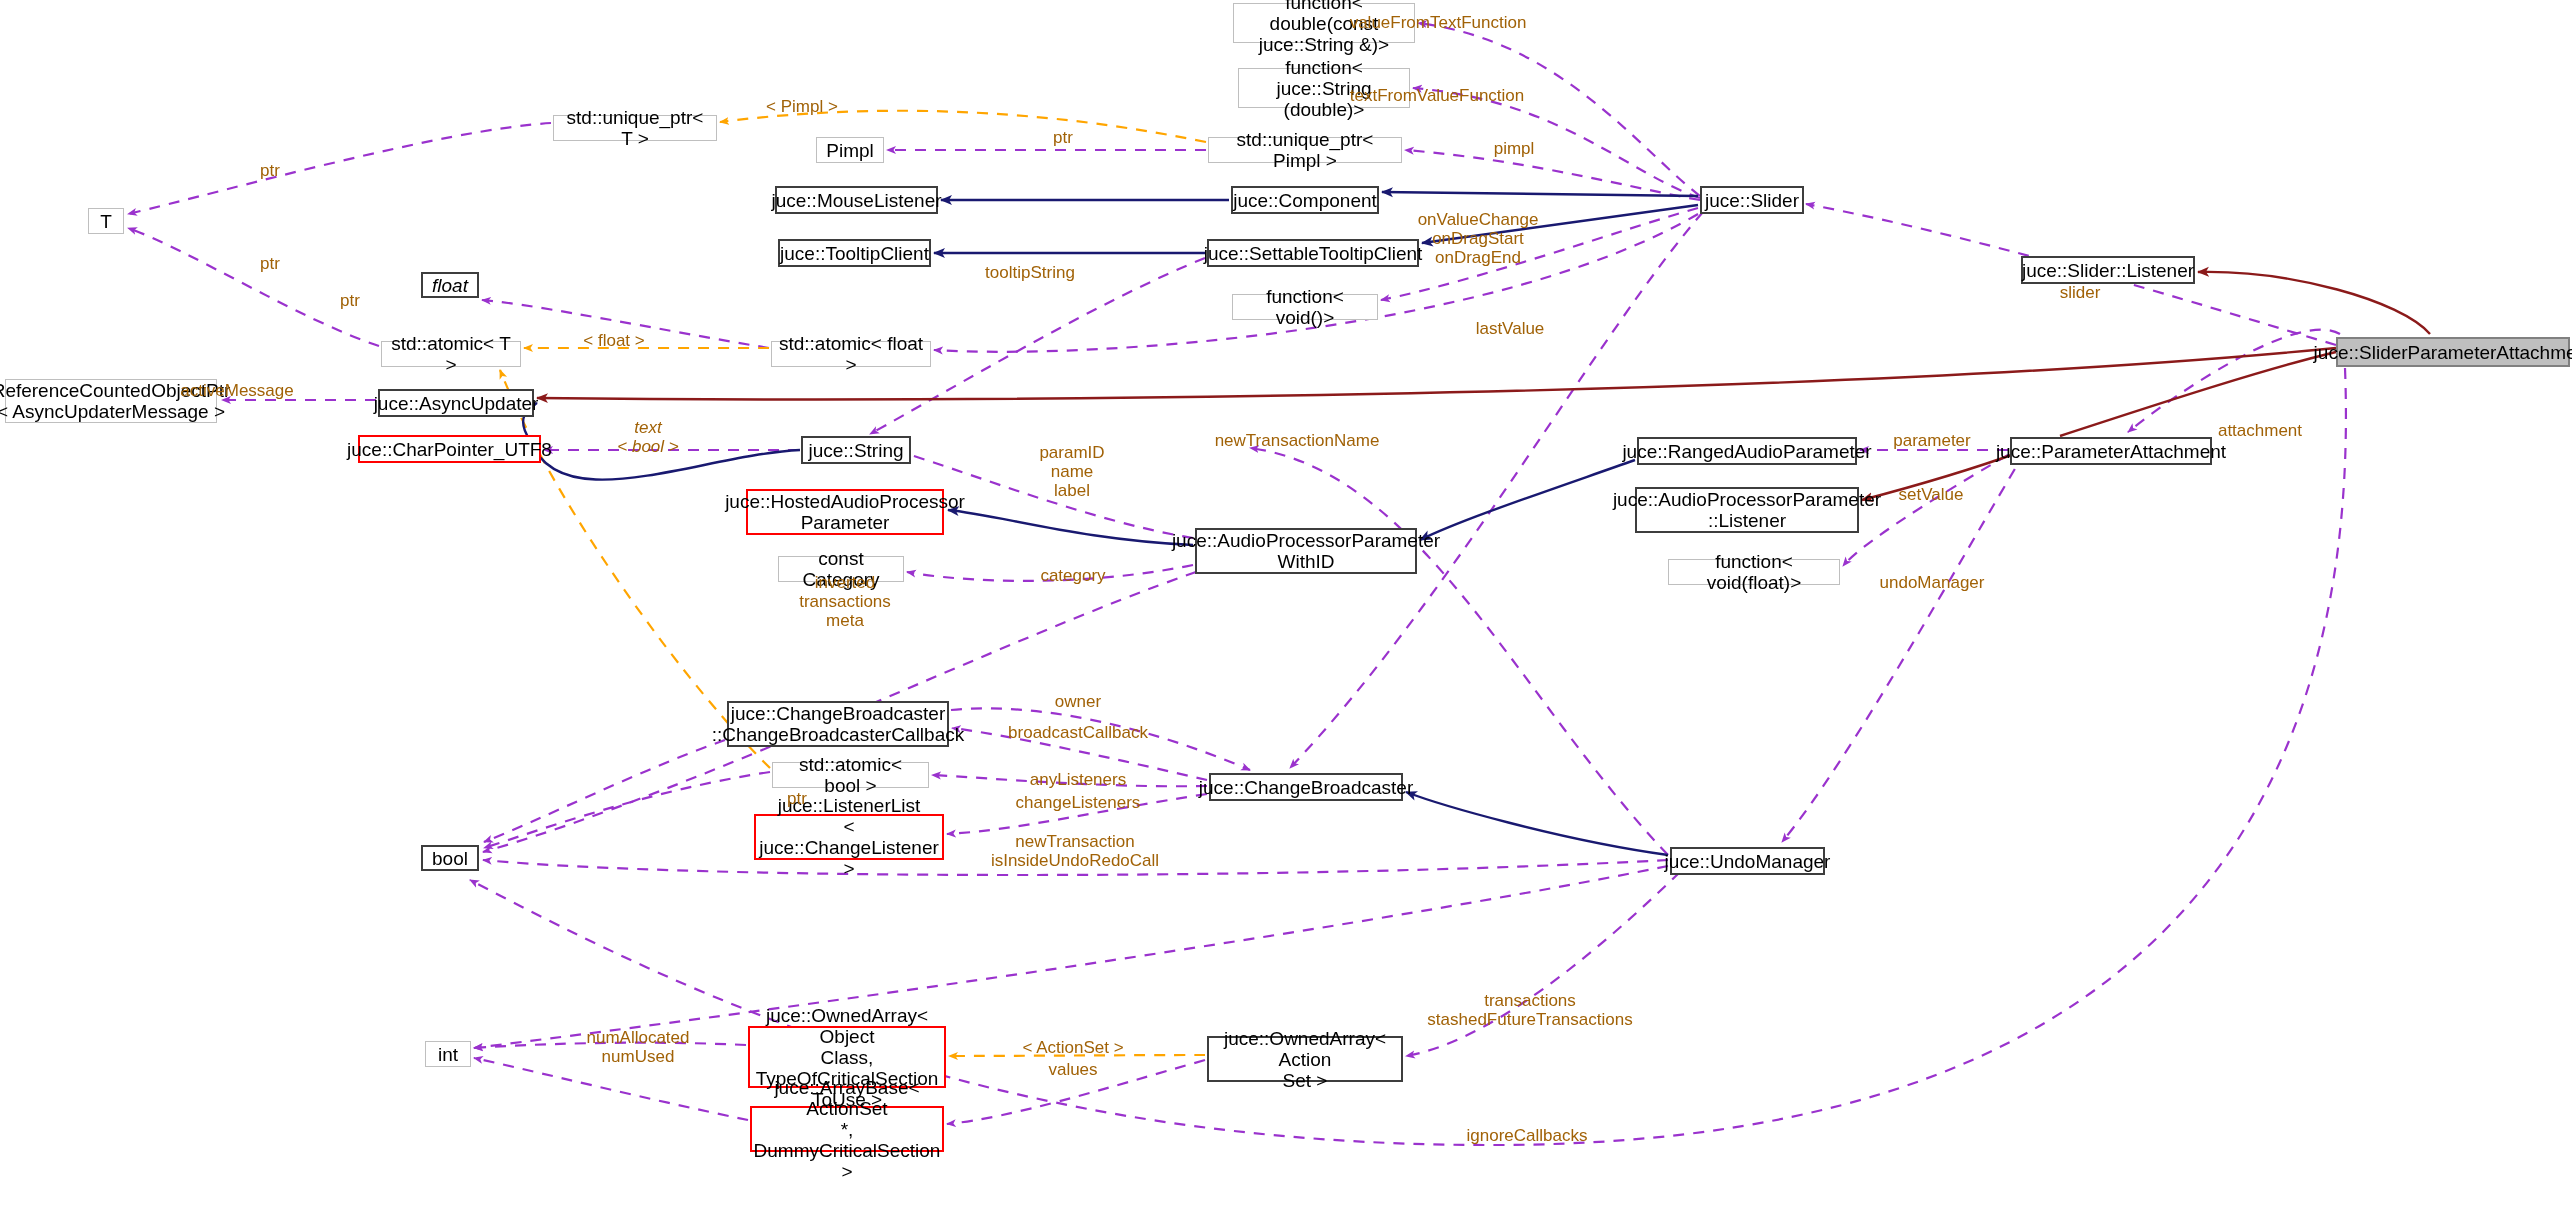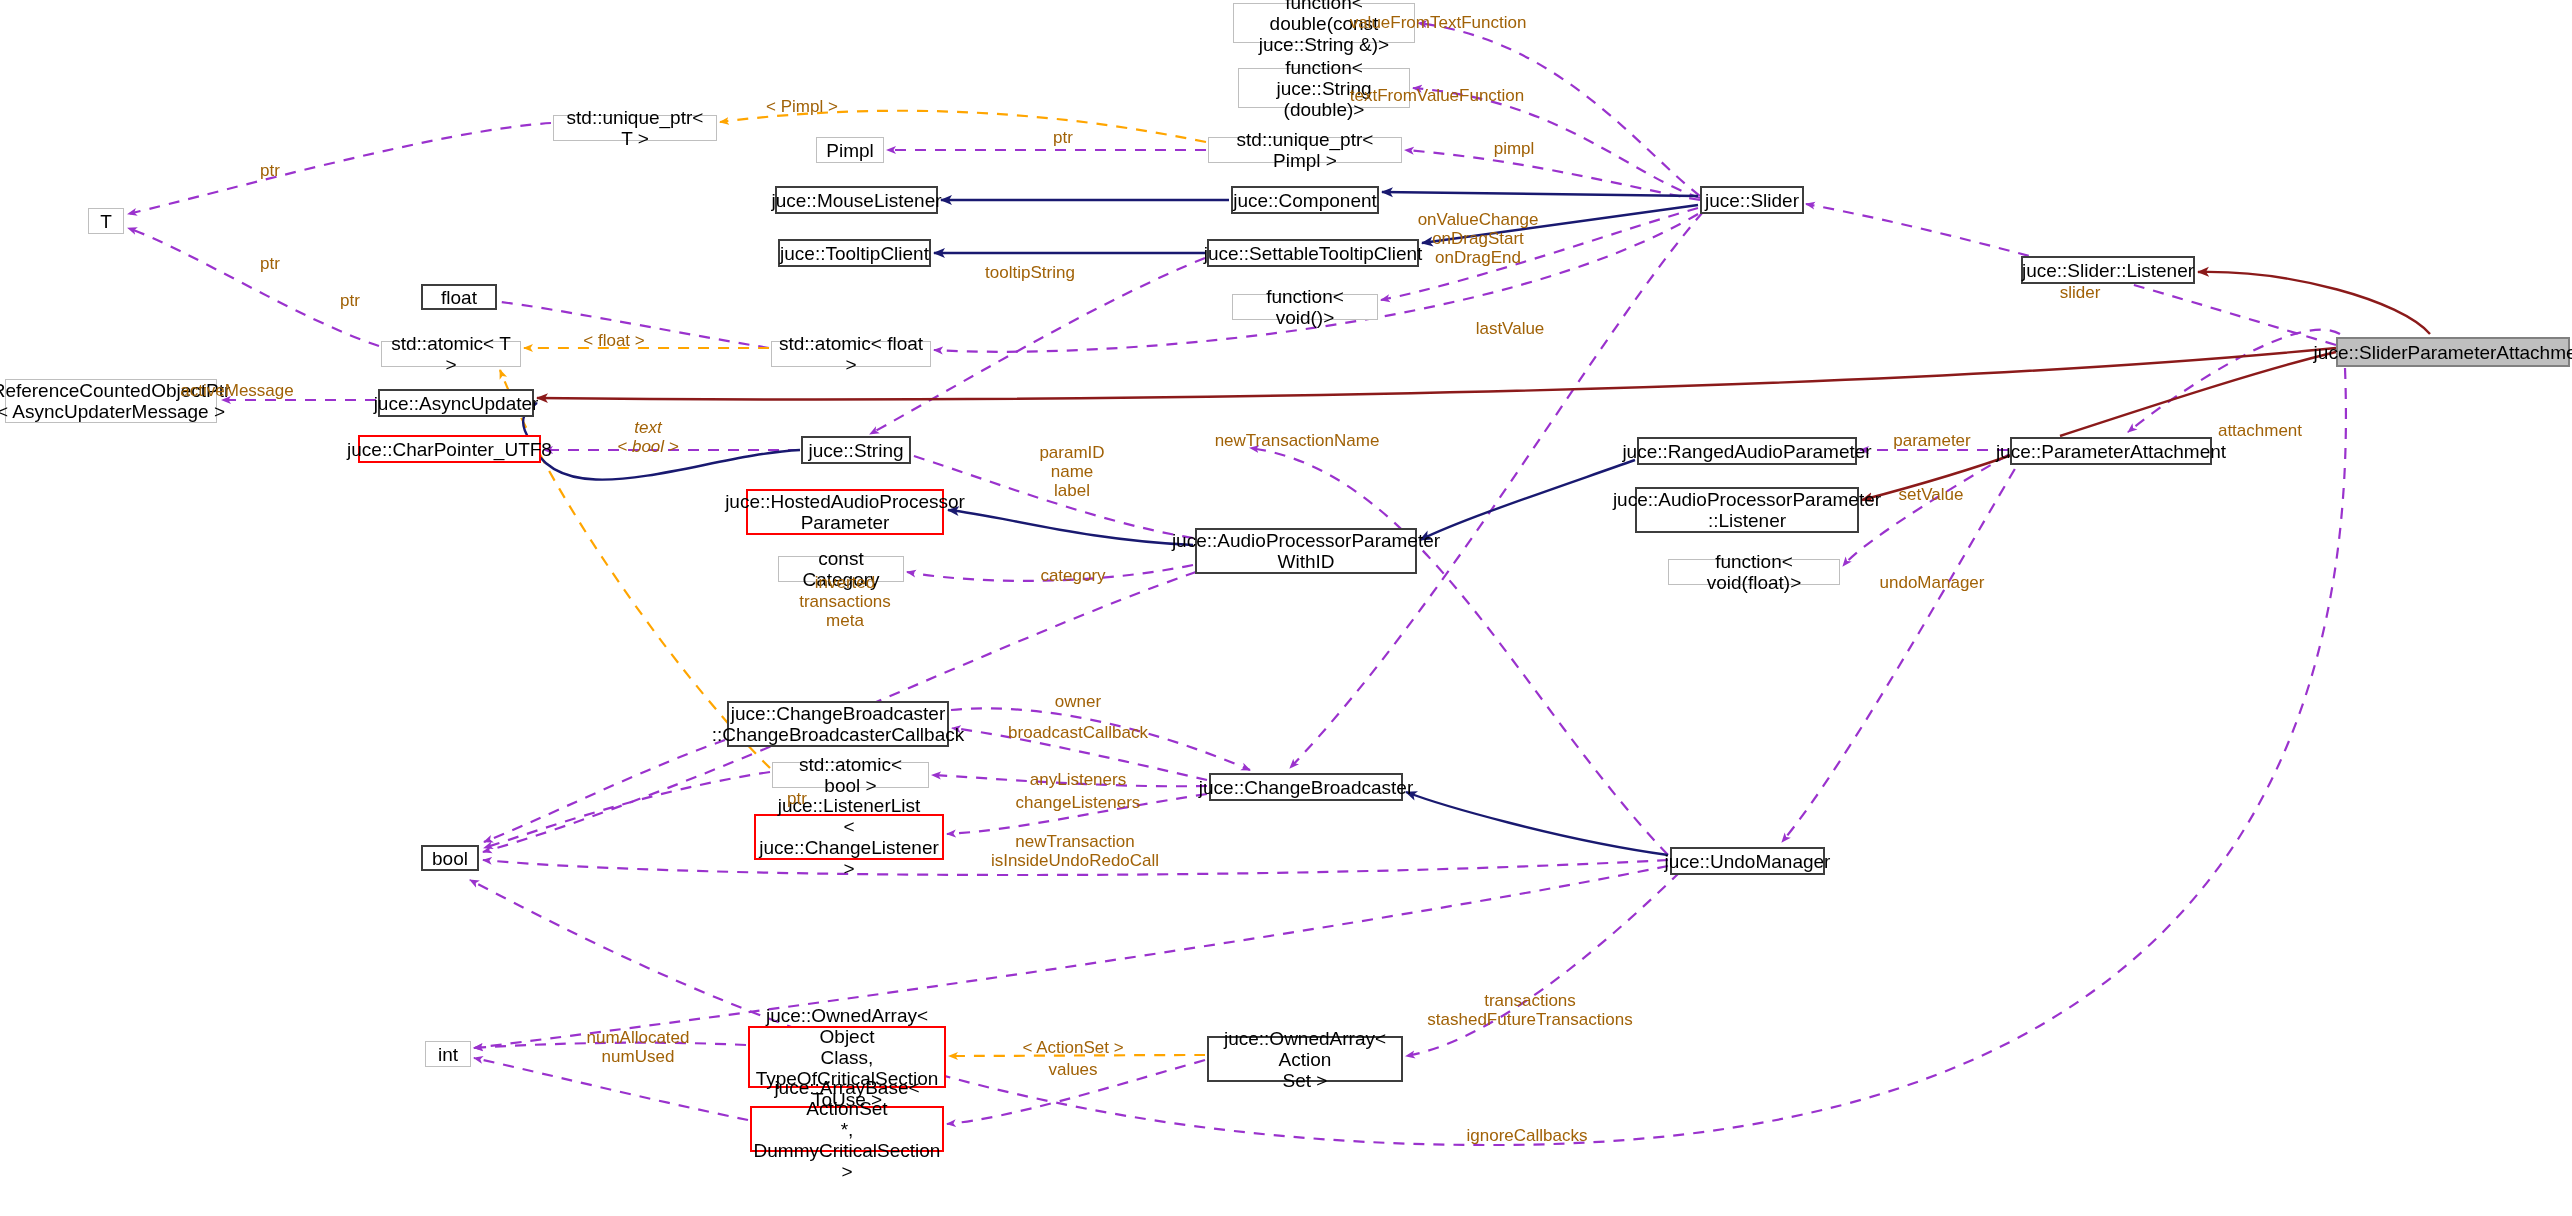--- a/index.html
+++ b/index.html
@@ -194,21 +194,21 @@
   <div class="node n-thin" style="left:553px;top:115px;width:164px;height:26px;">std::unique_ptr&lt; T &gt;</div>
   <div class="node n-thin" style="left:816px;top:137px;width:68px;height:26px;">Pimpl</div>
   <div class="node n-thin" style="left:1208px;top:137px;width:194px;height:26px;">std::unique_ptr&lt; Pimpl &gt;</div>
   <div class="node n-thin" style="left:88px;top:208px;width:36px;height:26px;">T</div>
   <div class="node n-solid" style="left:775px;top:186px;width:163px;height:28px;">juce::MouseListener</div>
   <div class="node n-solid" style="left:1231px;top:186px;width:148px;height:28px;">juce::Component</div>
   <div class="node n-solid" style="left:1700px;top:186px;width:104px;height:28px;">juce::Slider</div>
   <div class="node n-solid" style="left:778px;top:239px;width:153px;height:28px;">juce::TooltipClient</div>
   <div class="node n-solid" style="left:1207px;top:239px;width:212px;height:28px;">juce::SettableTooltipClient</div>
   <div class="node n-solid" style="left:2021px;top:256px;width:174px;height:28px;">juce::Slider::Listener</div>
-  <div class="node n-solid" style="left:421px;top:284px;width:76px;height:26px;">float</div>
+  <div class="node n-solid" style="left:421px;top:272px;width:58px;height:26px;font-style:italic;">float</div>
   <div class="node n-thin" style="left:1232px;top:294px;width:146px;height:26px;">function&lt; void()&gt;</div>
   <div class="node n-thin" style="left:381px;top:341px;width:140px;height:26px;">std::atomic&lt; T &gt;</div>
   <div class="node n-thin" style="left:771px;top:341px;width:160px;height:26px;">std::atomic&lt; float &gt;</div>
   <div class="node n-target" style="left:2336px;top:337px;width:234px;height:30px;">juce::SliderParameterAttachment</div>
   <div class="node n-thin" style="left:5px;top:379px;width:212px;height:44px;">ReferenceCountedObjectPtr
 &lt; AsyncUpdaterMessage &gt;</div>
   <div class="node n-solid" style="left:378px;top:389px;width:156px;height:28px;">juce::AsyncUpdater</div>
   <div class="node n-red" style="left:358px;top:435px;width:183px;height:28px;">juce::CharPointer_UTF8</div>
   <div class="node n-solid" style="left:801px;top:436px;width:110px;height:28px;">juce::String</div>
   <div class="node n-solid" style="left:1637px;top:437px;width:220px;height:28px;">juce::RangedAudioParameter</div>

